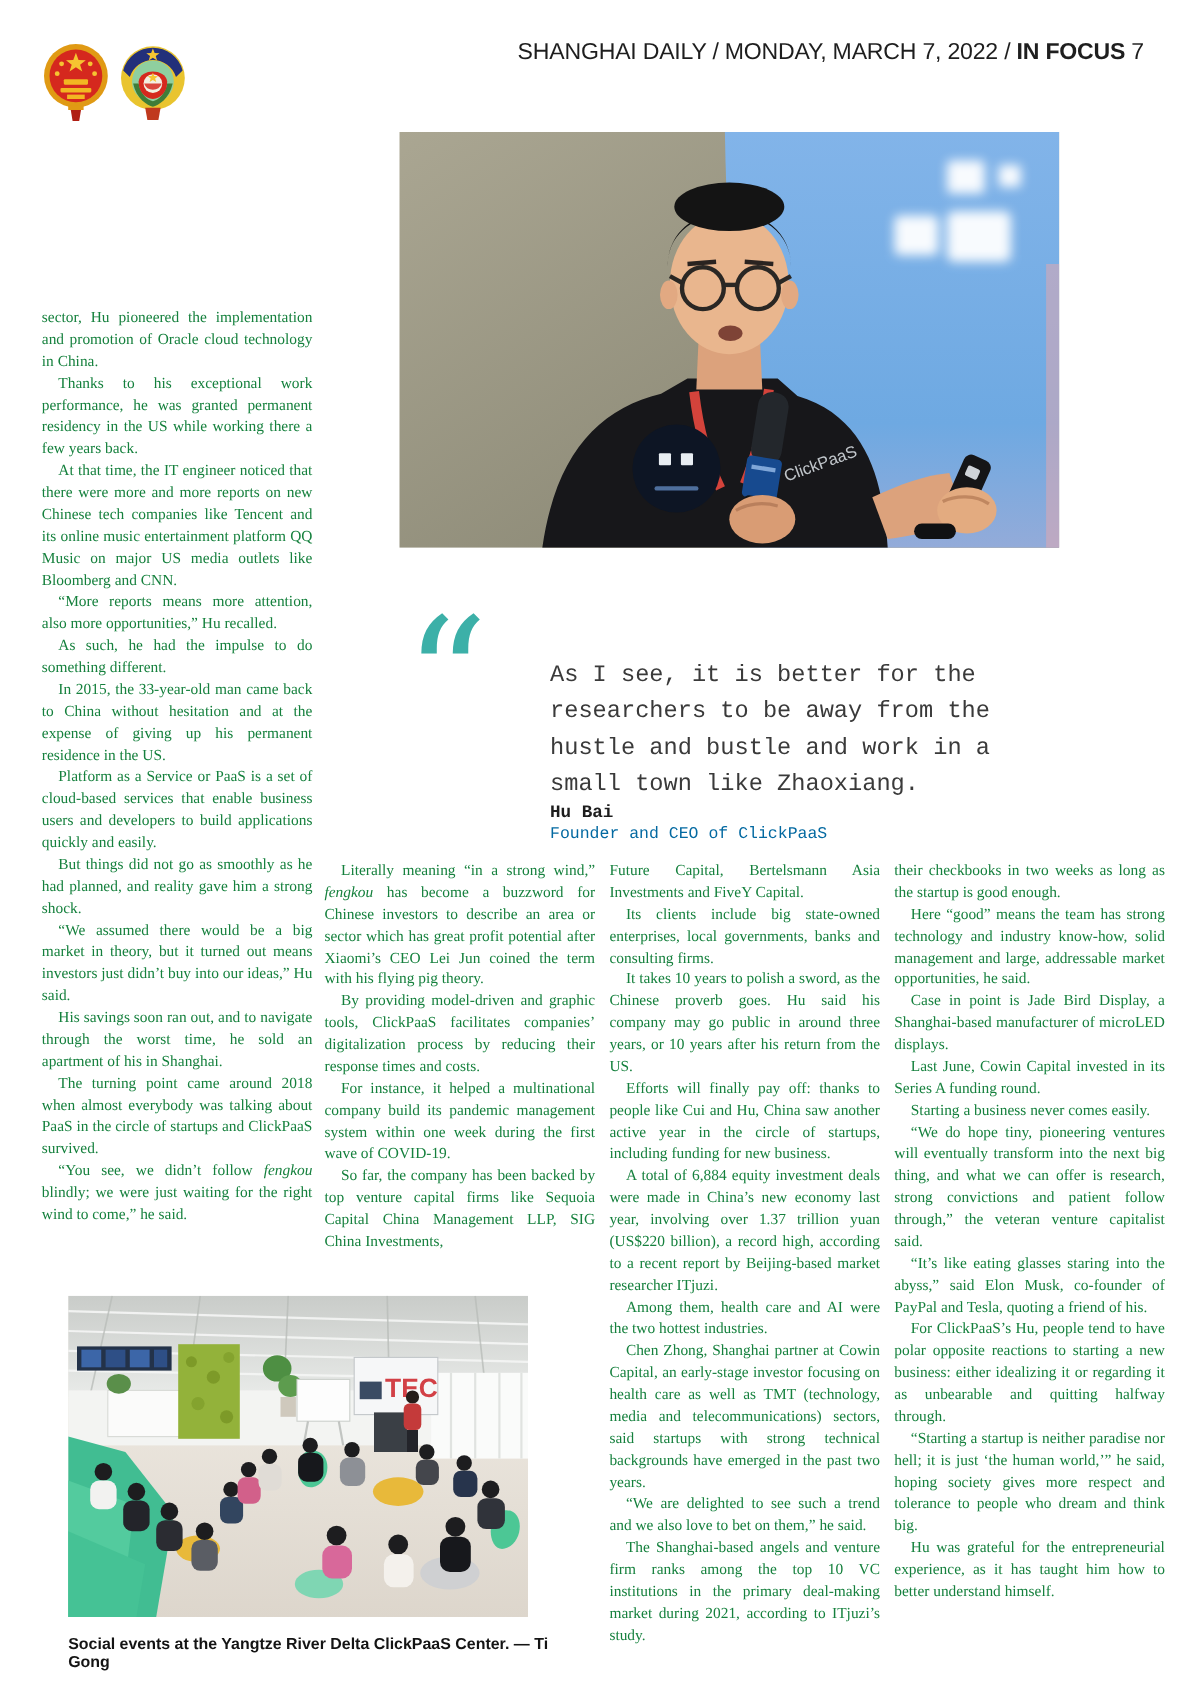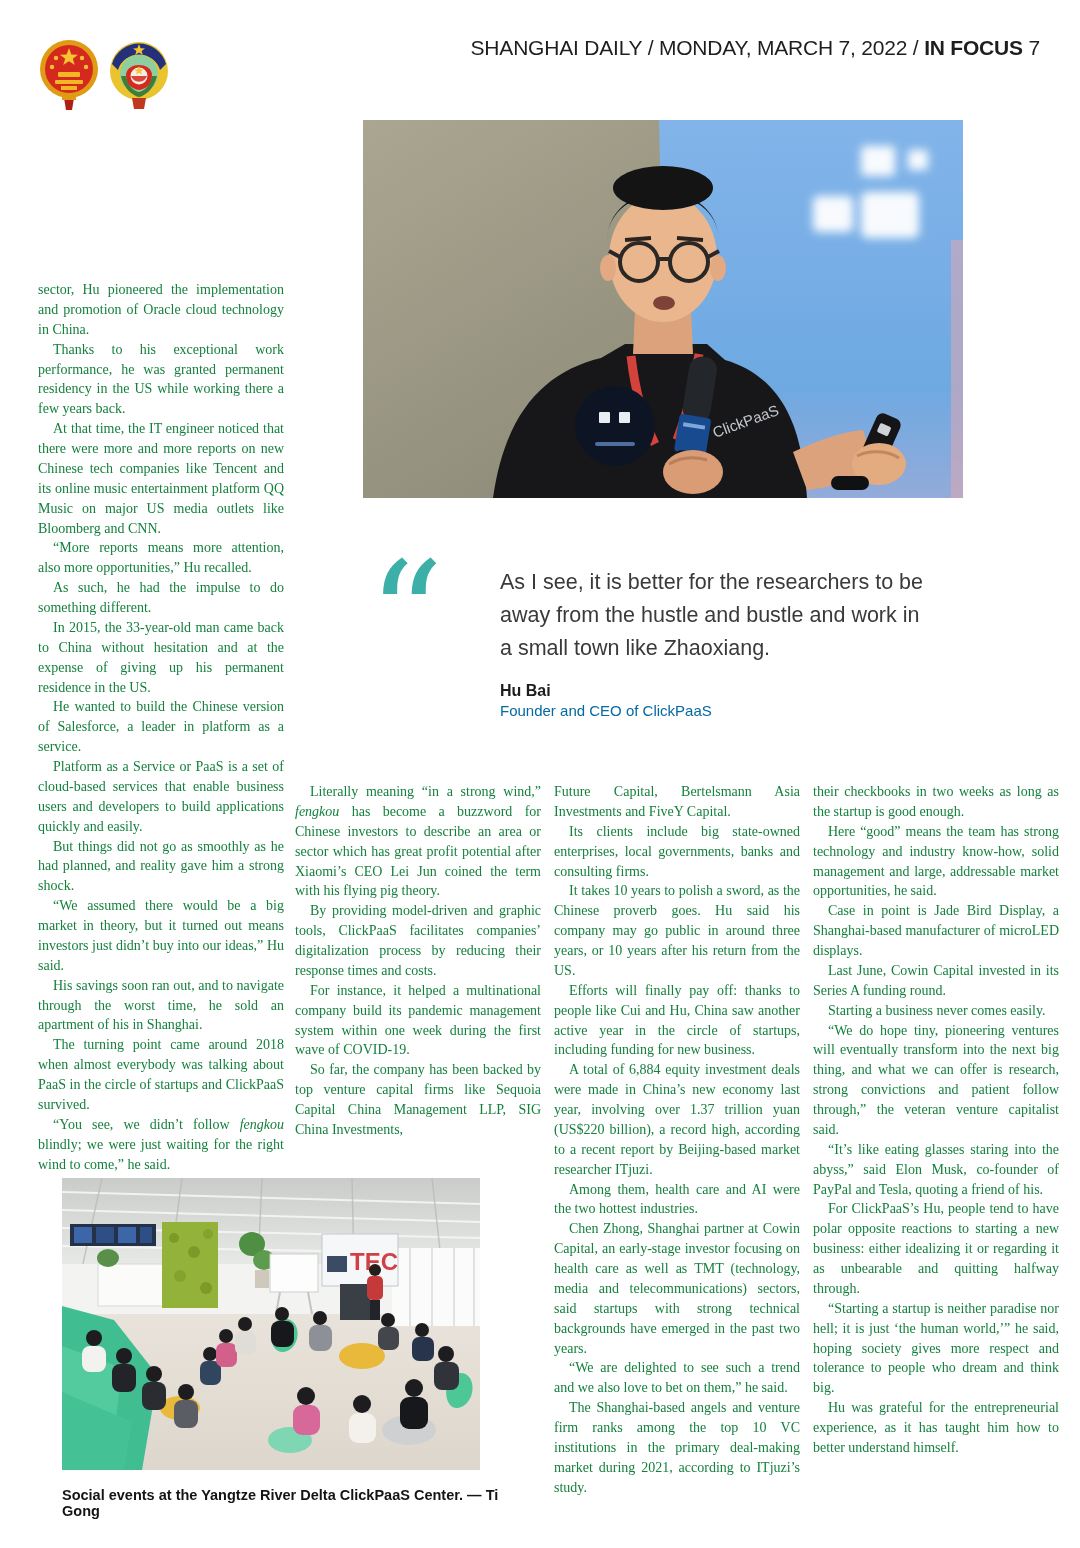--- a/index.html
+++ b/index.html
@@ -27,25 +27,25 @@
     position:absolute; left:62px; top:1487px; width:470px;
     font-family:"Liberation Sans", sans-serif; font-weight:700; font-size:14.5px; color:#141414;
   }
 
   
   .quote-mark {
     position:absolute; left:368px; top:542px; font-size:148px; line-height:1;
     color:#3cb0a8; font-family:"DejaVu Serif", serif; letter-spacing:-6px;
   }
   .quote-block {
-    position:absolute; left:500px; top:566px; width:436px;
-    font-family:Liberation Sans, sans-serif;
+    position:absolute; left:500px; top:598px; width:436px;
+    font-family:Liberation Mono, monospace;
   }
   .quote-text { font-size:21.5px; line-height:33px; color:#3a3a3a; }
-  .quote-author { margin-top:17px; font-size:16px; font-weight:700; color:#1d1d1d; }
+  .quote-author { font-size:16px; font-weight:700; color:#1d1d1d; }
   .quote-role { margin-top:2px; font-size:15px; color:#0369a1; }
 
   
   .col {
     width:246px; font-size:14px; line-height:1.42; text-align:justify;
     -webkit-hyphens:auto; hyphens:auto; color:#15803d;
   }
   .col .para { margin:0; text-indent:15px; }
   .col.continues .para:first-child { text-indent:0; }
   #col1 { position:absolute; left:38px; top:280px; height:860px; }
@@ -168,21 +168,20 @@
     <div class="quote-role">Founder and CEO of ClickPaaS</div>
   </div>
 
   <div id="col1" class="col continues">
       <p class="para">sector, Hu pioneered the implementation and promotion of Oracle cloud technology in China.</p>
       <p class="para">Thanks to his exceptional work performance, he was granted permanent residency in the US while working there a few years back.</p>
       <p class="para">At that time, the IT engineer noticed that there were more and more reports on new Chinese tech companies like Tencent and its online music entertainment platform QQ Music on major US media outlets like Bloomberg and CNN.</p>
       <p class="para">“More reports means more attention, also more opportunities,” Hu recalled.</p>
       <p class="para">As such, he had the impulse to do something different.</p>
       <p class="para">In 2015, the 33-year-old man came back to China without hesitation and at the expense of giving up his permanent residence in the US.</p>
-      <p class="para">He wanted to build the Chinese version of Salesforce, a leader in platform as a service.</p>
       <p class="para">Platform as a Service or PaaS is a set of cloud-based services that enable business users and developers to build applications quickly and easily.</p>
       <p class="para">But things did not go as smoothly as he had planned, and reality gave him a strong shock.</p>
       <p class="para">“We assumed there would be a big market in theory, but it turned out means investors just didn’t buy into our ideas,” Hu said.</p>
       <p class="para">His savings soon ran out, and to navigate through the worst time, he sold an apartment of his in Shanghai.</p>
       <p class="para">The turning point came around 2018 when almost everybody was talking about PaaS in the circle of startups and ClickPaaS survived.</p>
       <p class="para">“You see, we didn’t follow <i>fengkou</i> blindly; we were just waiting for the right wind to come,” he said.</p>
     </div>
   <div class="lower-cols">
     <div class="col">
         <p class="para">Literally meaning “in a strong wind,” <i>fengkou</i> has become a buzzword for Chinese investors to describe an area or sector which has great profit potential after Xiaomi’s CEO Lei Jun coined the term with his flying pig theory.</p>

